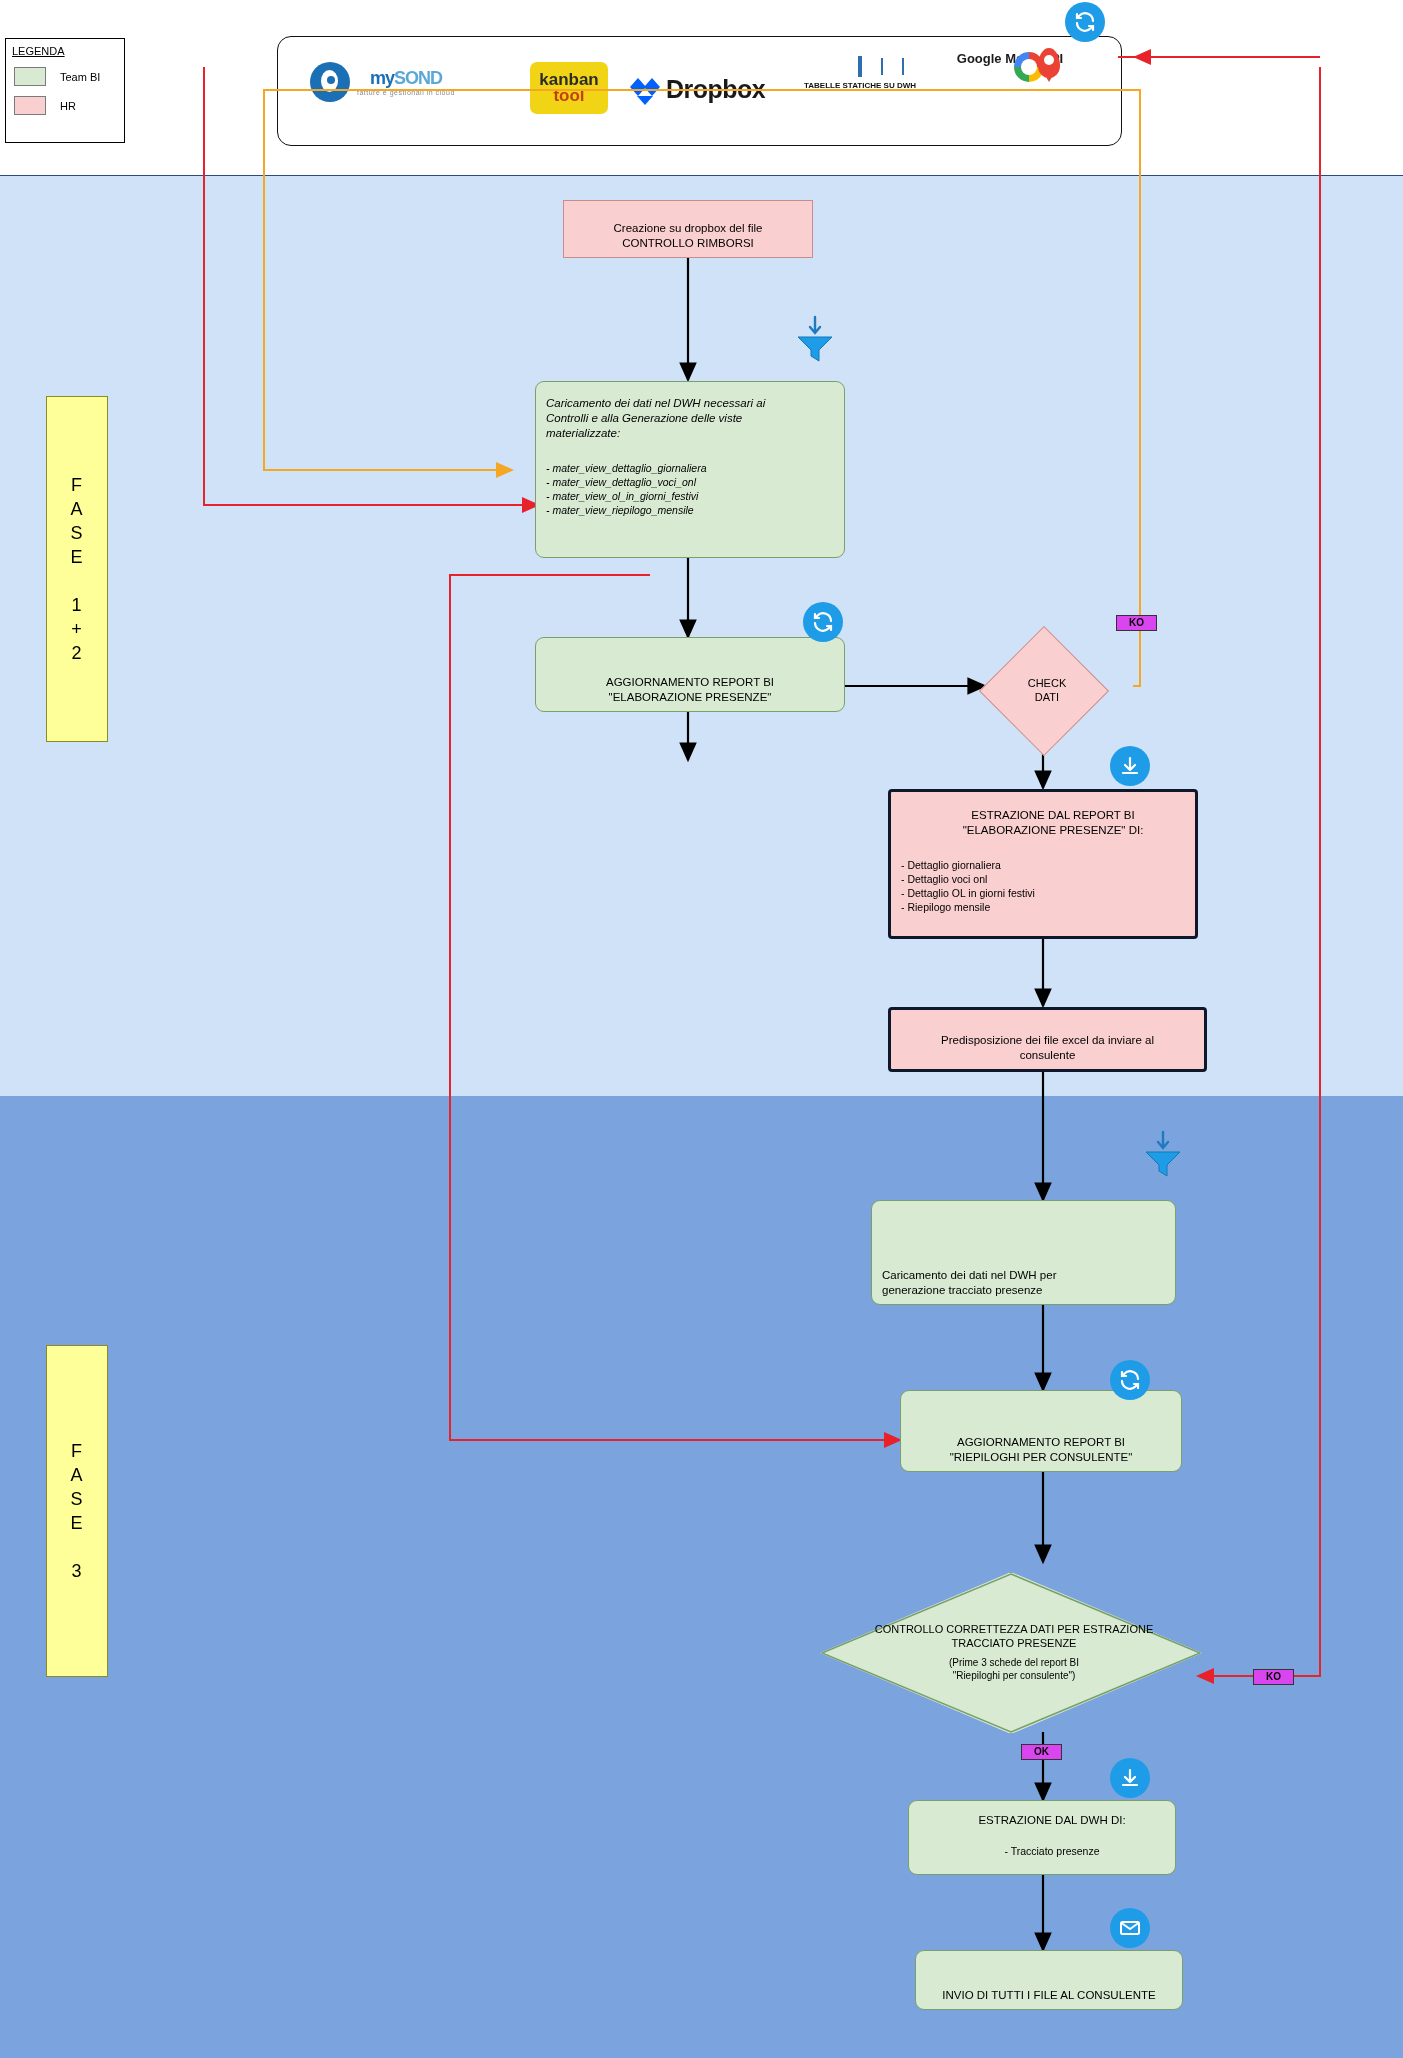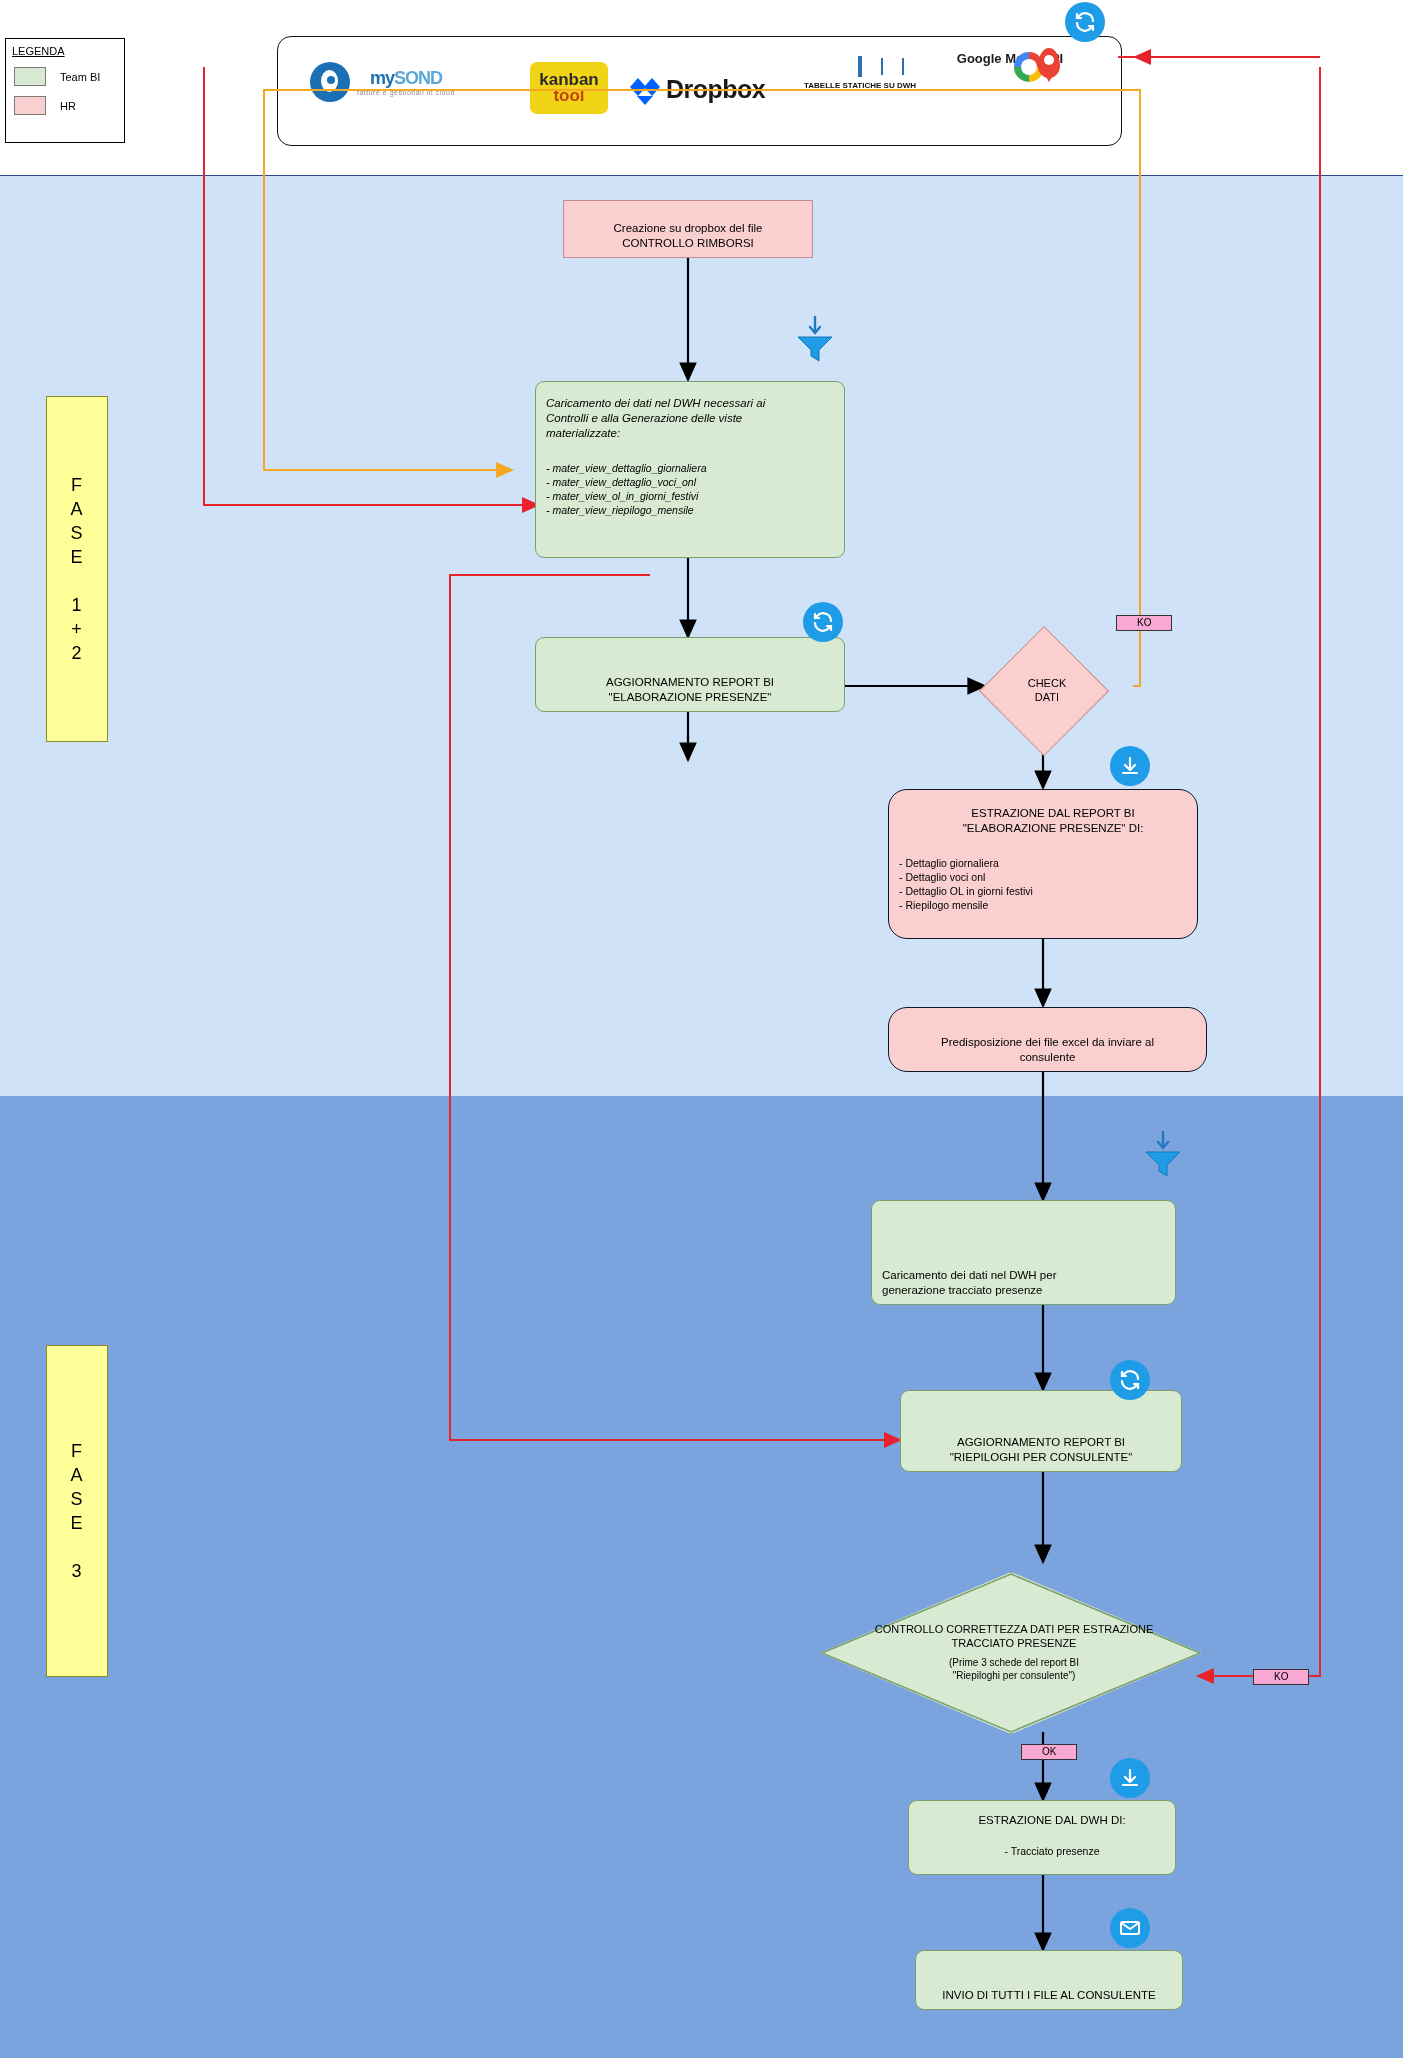--- a/index.html
+++ b/index.html
@@ -64,21 +64,21 @@
 
   
   .phase{position:absolute;background:#ffff99;border:1px solid #8a8a28;display:flex;align-items:center;justify-content:center;}
   .phase-text{font-size:18px;line-height:24px;text-align:center;letter-spacing:1px;white-space:pre;}
   .phase-1{left:46px;top:396px;width:60px;height:344px;}
   .phase-2{left:46px;top:1345px;width:60px;height:330px;}
 
   
   .node{position:absolute;box-sizing:border-box;display:flex;align-items:flex-end;justify-content:center;text-align:center;font-size:11.5px;line-height:15px;}
   .node.green{background:#d9ead3;border:1px solid #7aa06a;border-radius:9px;}
-  .node.pink{background:#f9cfcf;border:1px solid #0f172a;border-radius:19px;}
+  .node.pink{background:#f9cfcf;border:3px solid #0f172a;border-radius:4px;}
   .node.pink-sq{background:#f9cfcf;border:1px solid #c98c8c;border-radius:0;}
   .node .inner{padding:6px 10px;white-space:pre-line;width:100%;}
   .node .inner.left{text-align:left;}
 
   
   .diamond{position:absolute;}
   .diamond .shape{position:absolute;left:0;top:0;width:100%;height:100%;background:#f9cfcf;border:1px solid #c98c8c;transform:rotate(45deg);}
   .diamond .dlabel{position:absolute;left:4px;top:0;width:100%;height:100%;display:flex;align-items:center;justify-content:center;text-align:center;font-size:11px;line-height:14px;white-space:pre-line;}
   .diamond.green .shape{background:#d9ead3;border:1px solid #7aa06a;}
 
@@ -89,21 +89,21 @@
 
   
   #wires{position:absolute;left:0;top:0;width:1403px;height:2058px;pointer-events:none;}
 
   
   .badge{position:absolute;width:40px;height:40px;border-radius:50%;background:#1f9ce8;display:flex;align-items:center;justify-content:center;color:#fff;}
   .badge svg{width:24px;height:24px;display:block;}
   .funnel{position:absolute;width:46px;height:48px;}
   .funnel svg{width:46px;height:48px;display:block;}
 
-  .tag{position:absolute;background:#f9a8d4;border:1px solid #333;font-size:10px;padding:1px 20px;line-height:12px;}
+  .tag{position:absolute;background:#d946ef;border:1px solid #333;font-size:10px;padding:1px 12px;line-height:12px;font-weight:bold;}
 </style>
 </head>
 <body>
 
 <div id="canvas">
 
   <div class="band band-1"></div>
   <div class="band band-2"></div>
 
   <div class="legend">

